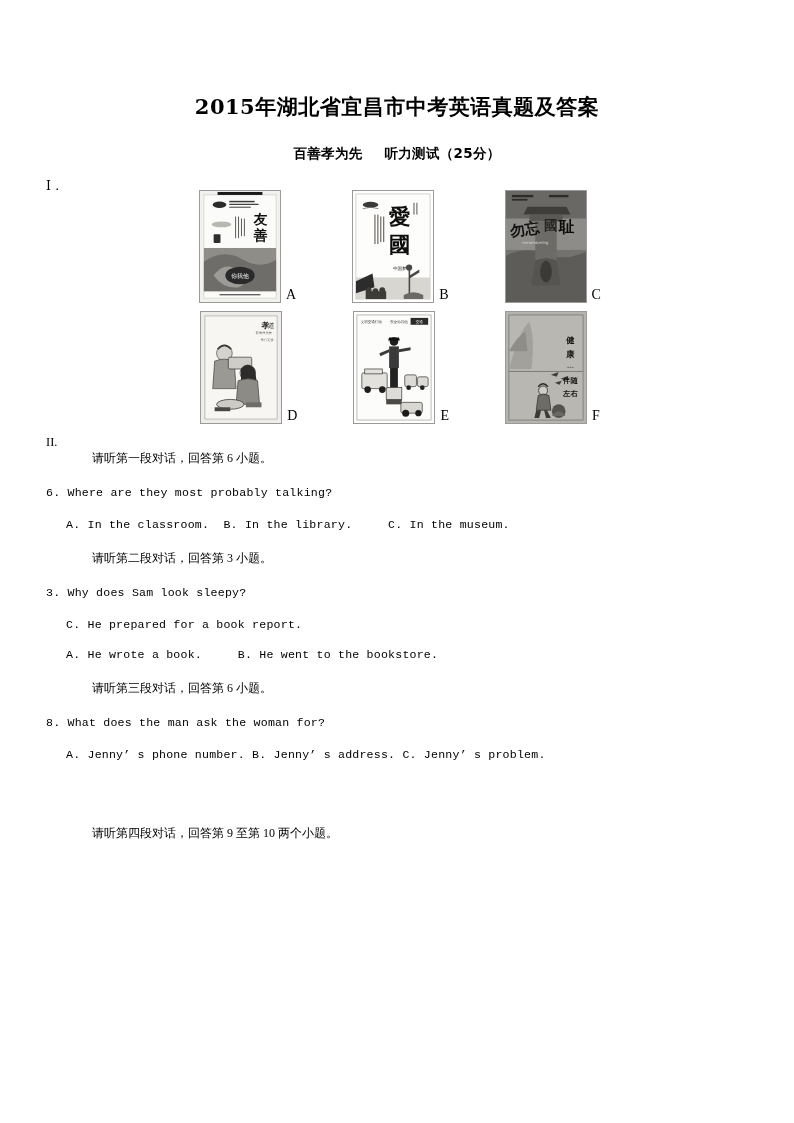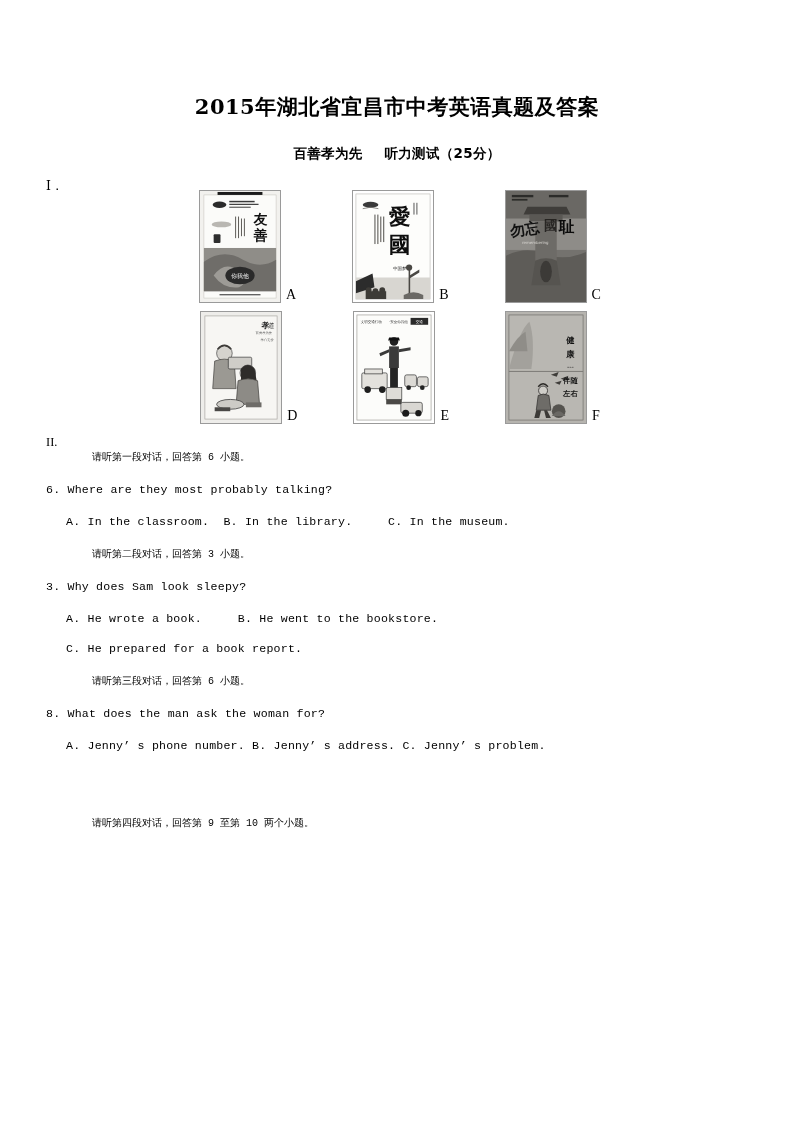--- a/index.html
+++ b/index.html
@@ -116,22 +116,22 @@
     font-size: 11.6px;
     letter-spacing: 0.2px;
     line-height: 1.35;
     margin: 0;
     white-space: pre-wrap;
   }
   .q-stem { margin-top: 18px; }
   .q-opts { margin-top: 16px; padding-left: 20px; }
   .q-opts + .q-opts { margin-top: 14px; }
   .listen-note {
-    font-family: Liberation Mono, monospace;
-    font-size: 10px;
+    font-family: Liberation Serif, serif;
+    font-size: 12px;
     margin: 18px 0 0 0;
     padding-left: 46px;
   }
   .listen-note.tight { margin-top: 17px; }
   .spacer-lg { height: 46px; }
 </style>
 </head>
 <body>
 
 <div class="page">
@@ -361,22 +361,22 @@
     </div>
 
     <p class="listen-note">请听第一段对话，回答第 6 小题。</p>
 
     <p class="en-line q-stem">6. Where are they most probably talking?</p>
     <p class="en-line q-opts">A. In the classroom.  B. In the library.     C. In the museum.</p>
 
     <p class="listen-note">请听第二段对话，回答第 3 小题。</p>
 
     <p class="en-line q-stem">3. Why does Sam look sleepy?</p>
+    <p class="en-line q-opts">C. He prepared for a book report.</p>
     <p class="en-line q-opts">A. He wrote a book.     B. He went to the bookstore.</p>
-    <p class="en-line q-opts">C. He prepared for a book report.</p>
 
     <p class="listen-note">请听第三段对话，回答第 6 小题。</p>
 
     <p class="en-line q-stem">8. What does the man ask the woman for?</p>
     <p class="en-line q-opts">A. Jenny’ s phone number. B. Jenny’ s address. C. Jenny’ s problem.</p>
 
     <div class="spacer-lg"></div>
 
     <p class="listen-note tight">请听第四段对话，回答第 9 至第 10 两个小题。</p>
 

